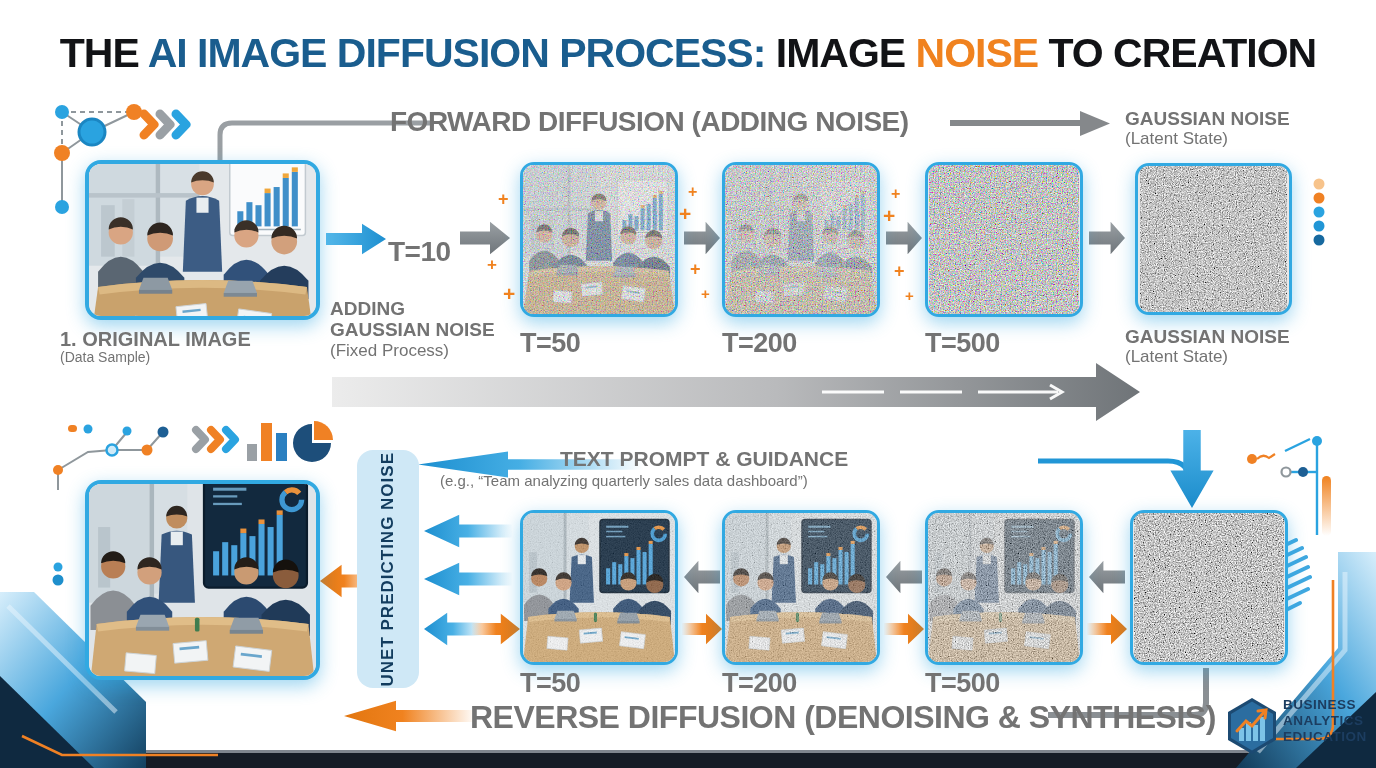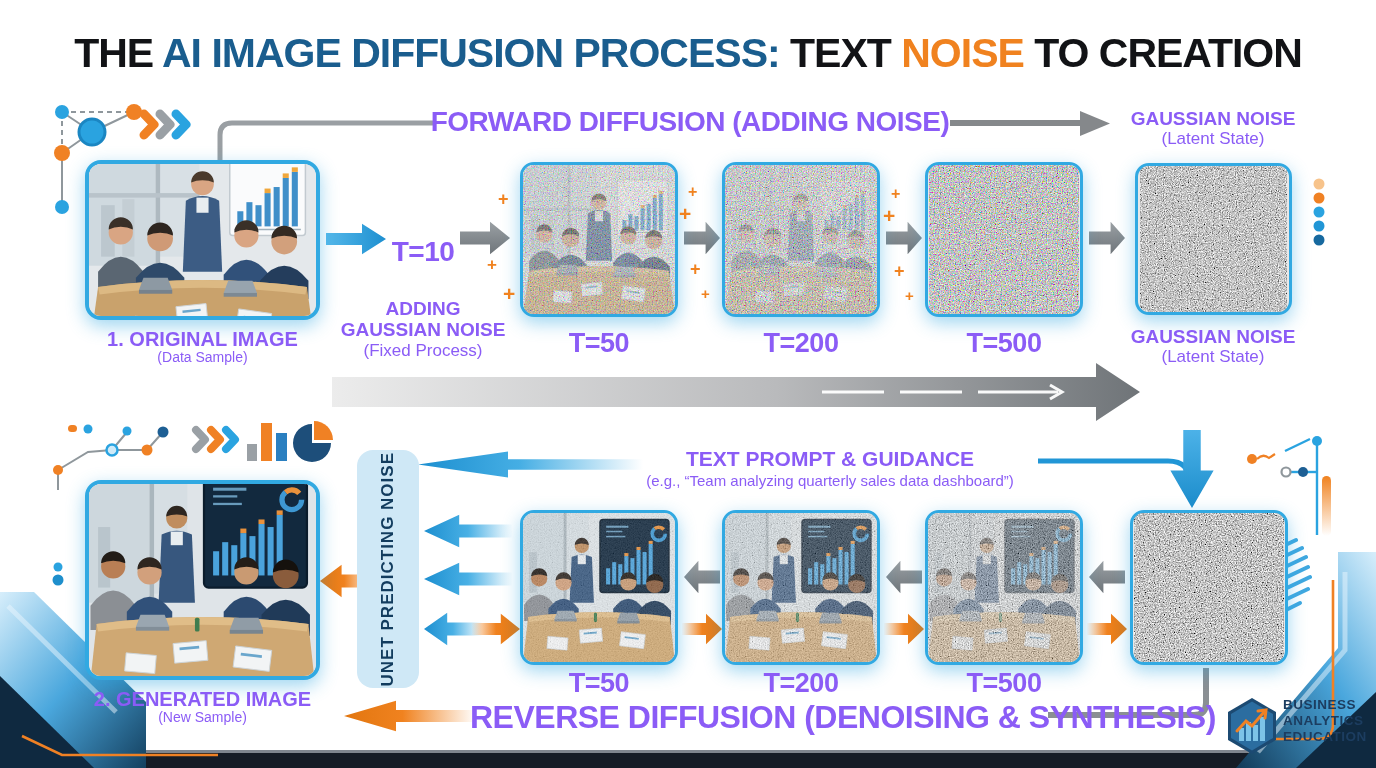--- a/index.html
+++ b/index.html
@@ -5,21 +5,21 @@
   html,body{margin:0;padding:0;background:#fff;}
   #canvas{position:relative;width:1376px;height:768px;background:#ffffff;overflow:hidden;
           font-family:"Liberation Sans",sans-serif;color:#101214;}
   .deco{position:absolute;left:0;top:0;z-index:1;pointer-events:none;}
   .defs{position:absolute;width:0;height:0;overflow:hidden;}
   
   .title{position:absolute;left:0;top:30px;width:1376px;text-align:center;
          font-size:41px;font-weight:800;letter-spacing:-1px;color:#121316;z-index:4;white-space:nowrap;}
   .tblue{color:#1a5d8e;} .torange{color:#f0821f;}
   
-  .lbl{position:absolute;text-align:center;line-height:1.12;z-index:4;color:#8b5cf6;}
+  .lbl{position:absolute;line-height:1.12;z-index:4;color:#737373;}
   .h-bold{font-weight:800;font-size:28px;letter-spacing:-0.5px;}
   .h-semi{font-weight:600;font-size:28px;letter-spacing:-0.5px;}
   .cap1{font-weight:800;font-size:20px;}
   .cap2{font-weight:500;font-size:14px;}
   .tstep{font-weight:800;font-size:27px;letter-spacing:-0.5px;}
   .t10{font-weight:800;font-size:28px;letter-spacing:-0.5px;}
   .small-b{font-weight:800;font-size:19px;}
   .small-r{font-weight:500;font-size:17px;}
   .footerline{font-weight:800;font-size:32px;letter-spacing:-0.5px;}
   .promptT{font-weight:700;font-size:21px;}
@@ -360,21 +360,21 @@
           <rect x="1246" y="722" width="5" height="19"></rect>
         <rect x="1253" y="725" width="5" height="16"></rect>
           <rect x="1260" y="717" width="5" height="24"></rect>
       </g>
       <path d="M1237,731 L1246,721 L1252,726 L1264,712" stroke="#f08124" stroke-width="3" fill="none" stroke-linecap="round"></path>
       <path d="M1258,711 L1266,710 L1265,718" stroke="#f08124" stroke-width="3" fill="none" stroke-linecap="round"></path>
     </g>
   </svg>
 
   <div class="title">
-    <span>THE </span><span class="tblue">AI IMAGE DIFFUSION PROCESS:</span><span> TEXT </span><span class="torange">NOISE</span><span> TO CREATION</span>
+    <span>THE </span><span class="tblue">AI IMAGE DIFFUSION PROCESS:</span><span> IMAGE </span><span class="torange">NOISE</span><span> TO CREATION</span>
   </div>
 
   <div class="lbl" style="left:390px;top:106px;width:600px;white-space:nowrap;">
     <span class="h-bold">FORWARD DIFFUSION</span><span class="h-semi"> (ADDING NOISE)</span>
   </div>
 
   <div class="lbl" style="left:1125px;top:108px;width:176px;">
     <div class="small-b">GAUSSIAN NOISE</div>
     <div class="small-r">(Latent State)</div>
   </div>
@@ -450,24 +450,20 @@
   <div class="arr arrL" style="left:418px;top:451px;width:225px;height:27px;background:linear-gradient(to right,#1d8fd0 0%,#45aee4 45%,rgba(200,232,249,0) 100%);"></div>
   <div class="lbl promptT" style="left:560px;top:447px;width:540px;white-space:nowrap;">TEXT PROMPT &amp; GUIDANCE</div>
   <div class="lbl promptE" style="left:440px;top:473px;width:780px;white-space:nowrap;">(e.g., “Team analyzing quarterly sales data dashboard”)</div>
   <div class="arr arrD blueD" style="left:1169px;top:430px;width:46px;height:78px;"></div>
 
   <div class="photo" style="left:85px;top:480px;width:227px;height:192px;">
     <svg viewBox="0 0 150 150" preserveAspectRatio="xMidYMid slice">
         <use href="#sceneB"></use>
       </svg>
   </div>
-  <div class="lbl" style="left:60px;top:688px;width:285px;">
-    <div class="cap1">2. GENERATED IMAGE</div>
-    <div class="cap2">(New Sample)</div>
-  </div>
 
   <div class="arr arrL orangeL" style="left:320px;top:564px;width:54px;height:34px;"></div>
 
   <div class="unet">
     <span>UNET PREDICTING NOISE</span>
   </div>
 
   <div class="arr arrL blueL" style="left:424px;top:514px;width:88px;height:34px;"></div>
   <div class="arr arrL blueL" style="left:424px;top:562px;width:88px;height:34px;"></div>
   <div class="arr arrL blueL" style="left:424px;top:612px;width:58px;height:34px;"></div>

